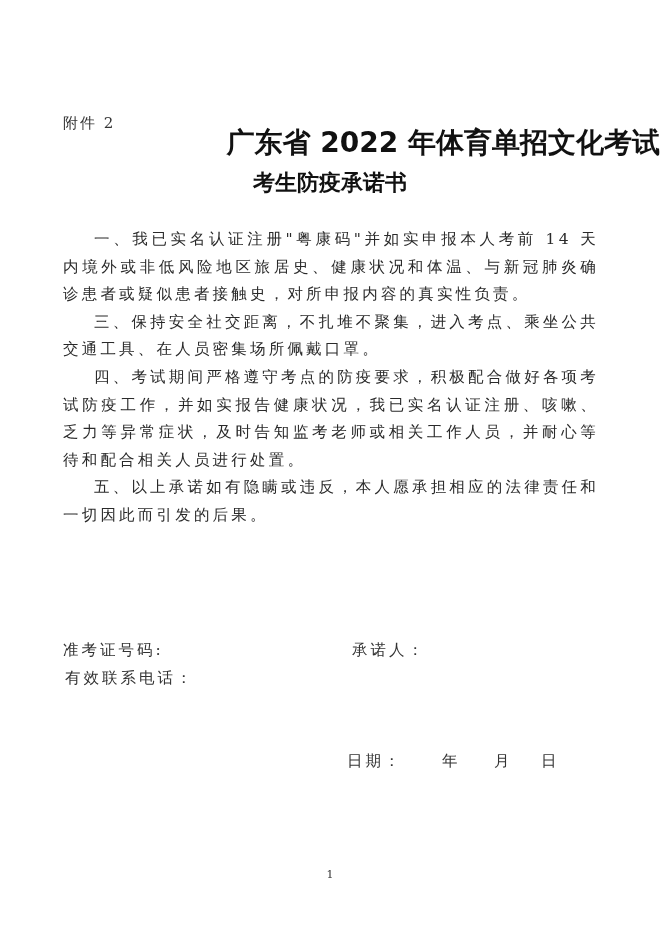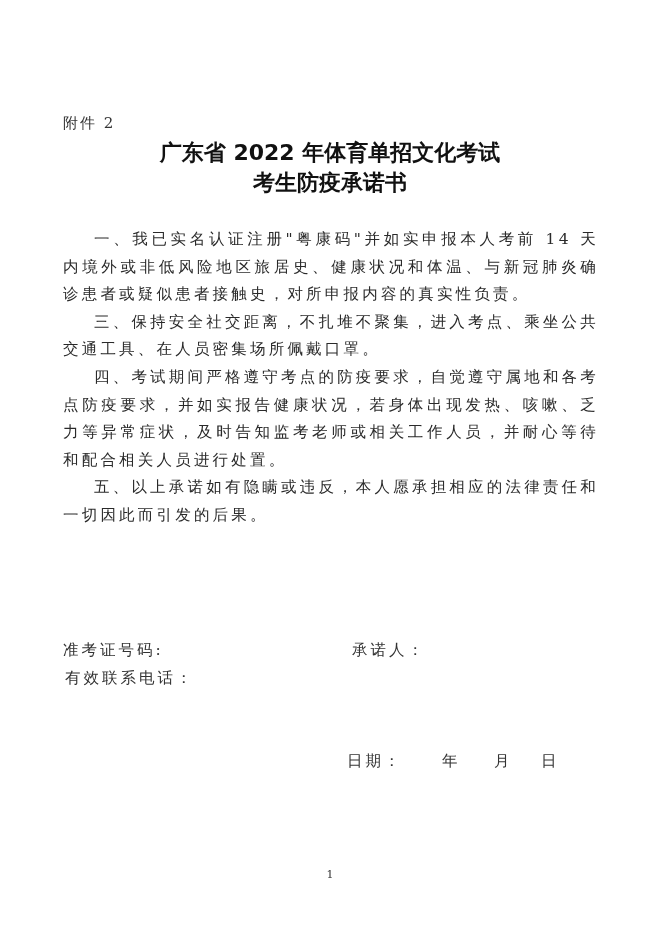--- a/index.html
+++ b/index.html
@@ -1,39 +1,39 @@
 <!DOCTYPE html>
 <html><head>
 <meta charset="utf-8">
 <style>
   html, body { margin:0; padding:0; background:#ffffff; }
   body { width:660px; height:933px; position:relative; overflow:hidden;
          font-family:"DejaVu Serif","Liberation Serif",serif; color:#222; }
   .attach { position:absolute; left:63px; top:114px; font-size:15px; color:#333; letter-spacing:2px; }
   .title { position:absolute; left:0; width:660px; text-align:center;
            font-family:"DejaVu Sans","Liberation Sans",sans-serif; font-weight:bold; color:#111; }
-  .t1 { top:138px; font-size:22px; }
+  .t1 { top:124px; font-size:28px;text-align:right; }
   .t2 { top:168px; font-size:22px;font-family:Liberation Serif, serif; }
   .body { position:absolute; left:63px; top:226px; width:536px; font-size:15.5px; line-height:27.6px;
           color:#2a2a2a; letter-spacing:3.2px; text-align:justify; }
   .body p { margin:0; text-indent:2em; }
   .sign { position:absolute; font-size:15.5px; color:#333; letter-spacing:3px; }
   .page-num { position:absolute; left:0; width:660px; top:868px; text-align:center; font-size:11px; color:#333; }
 </style>
 </head>
 <body>
 
 <div class="attach">附件 2</div>
 <div class="title t1">广东省 2022 年体育单招文化考试</div>
 <div class="title t2">考生防疫承诺书</div>
 
 <div class="body">
   <p>一、我已实名认证注册"粤康码"并如实申报本人考前 14 天内境外或非低风险地区旅居史、健康状况和体温、与新冠肺炎确诊患者或疑似患者接触史，对所申报内容的真实性负责。</p>
   <p>三、保持安全社交距离，不扎堆不聚集，进入考点、乘坐公共交通工具、在人员密集场所佩戴口罩。</p>
-  <p>四、考试期间严格遵守考点的防疫要求，自觉遵守属地和各考点防疫要求，并如实报告健康状况，若身体出现发热、咳嗽、乏力等异常症状，及时告知监考老师或相关工作人员，并耐心等待和配合相关人员进行处置。</p>
+  <p>四、考试期间严格遵守考点的防疫要求，积极配合做好各项考试防疫工作，并如实报告健康状况，我已实名认证注册、咳嗽、乏力等异常症状，及时告知监考老师或相关工作人员，并耐心等待和配合相关人员进行处置。</p>
   <p>五、以上承诺如有隐瞒或违反，本人愿承担相应的法律责任和一切因此而引发的后果。</p>
 </div>
 
 <div class="sign" style="left:63px; top:640px;">准考证号码:</div>
 <div class="sign" style="left:352px; top:640px;">承诺人：</div>
 <div class="sign" style="left:65px; top:668px;text-align:right;">有效联系电话：</div>
 
 <div class="sign" style="left:347px; top:751px;">日期：</div>
 <div class="sign" style="left:442px; top:751px;">年</div>
 <div class="sign" style="left:494px; top:751px;">月</div>

